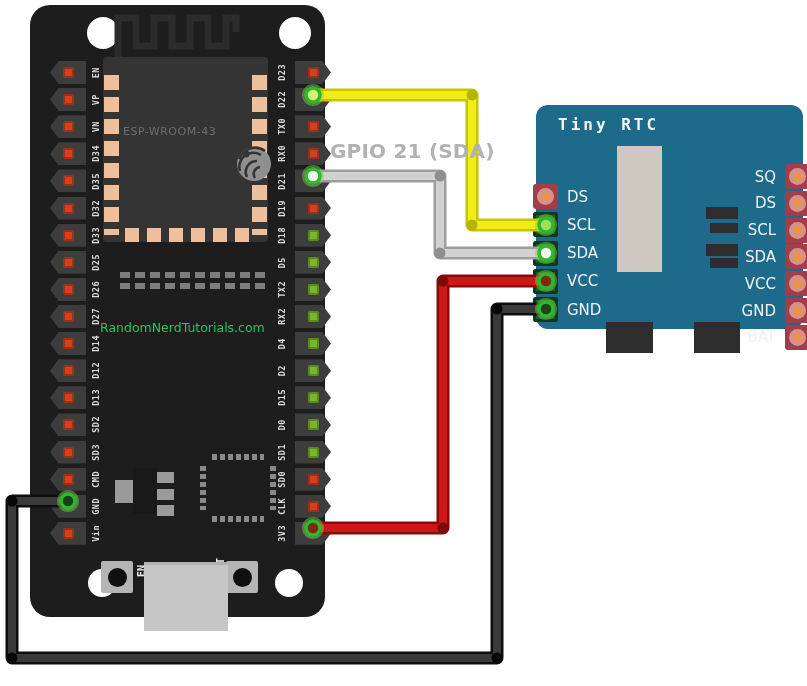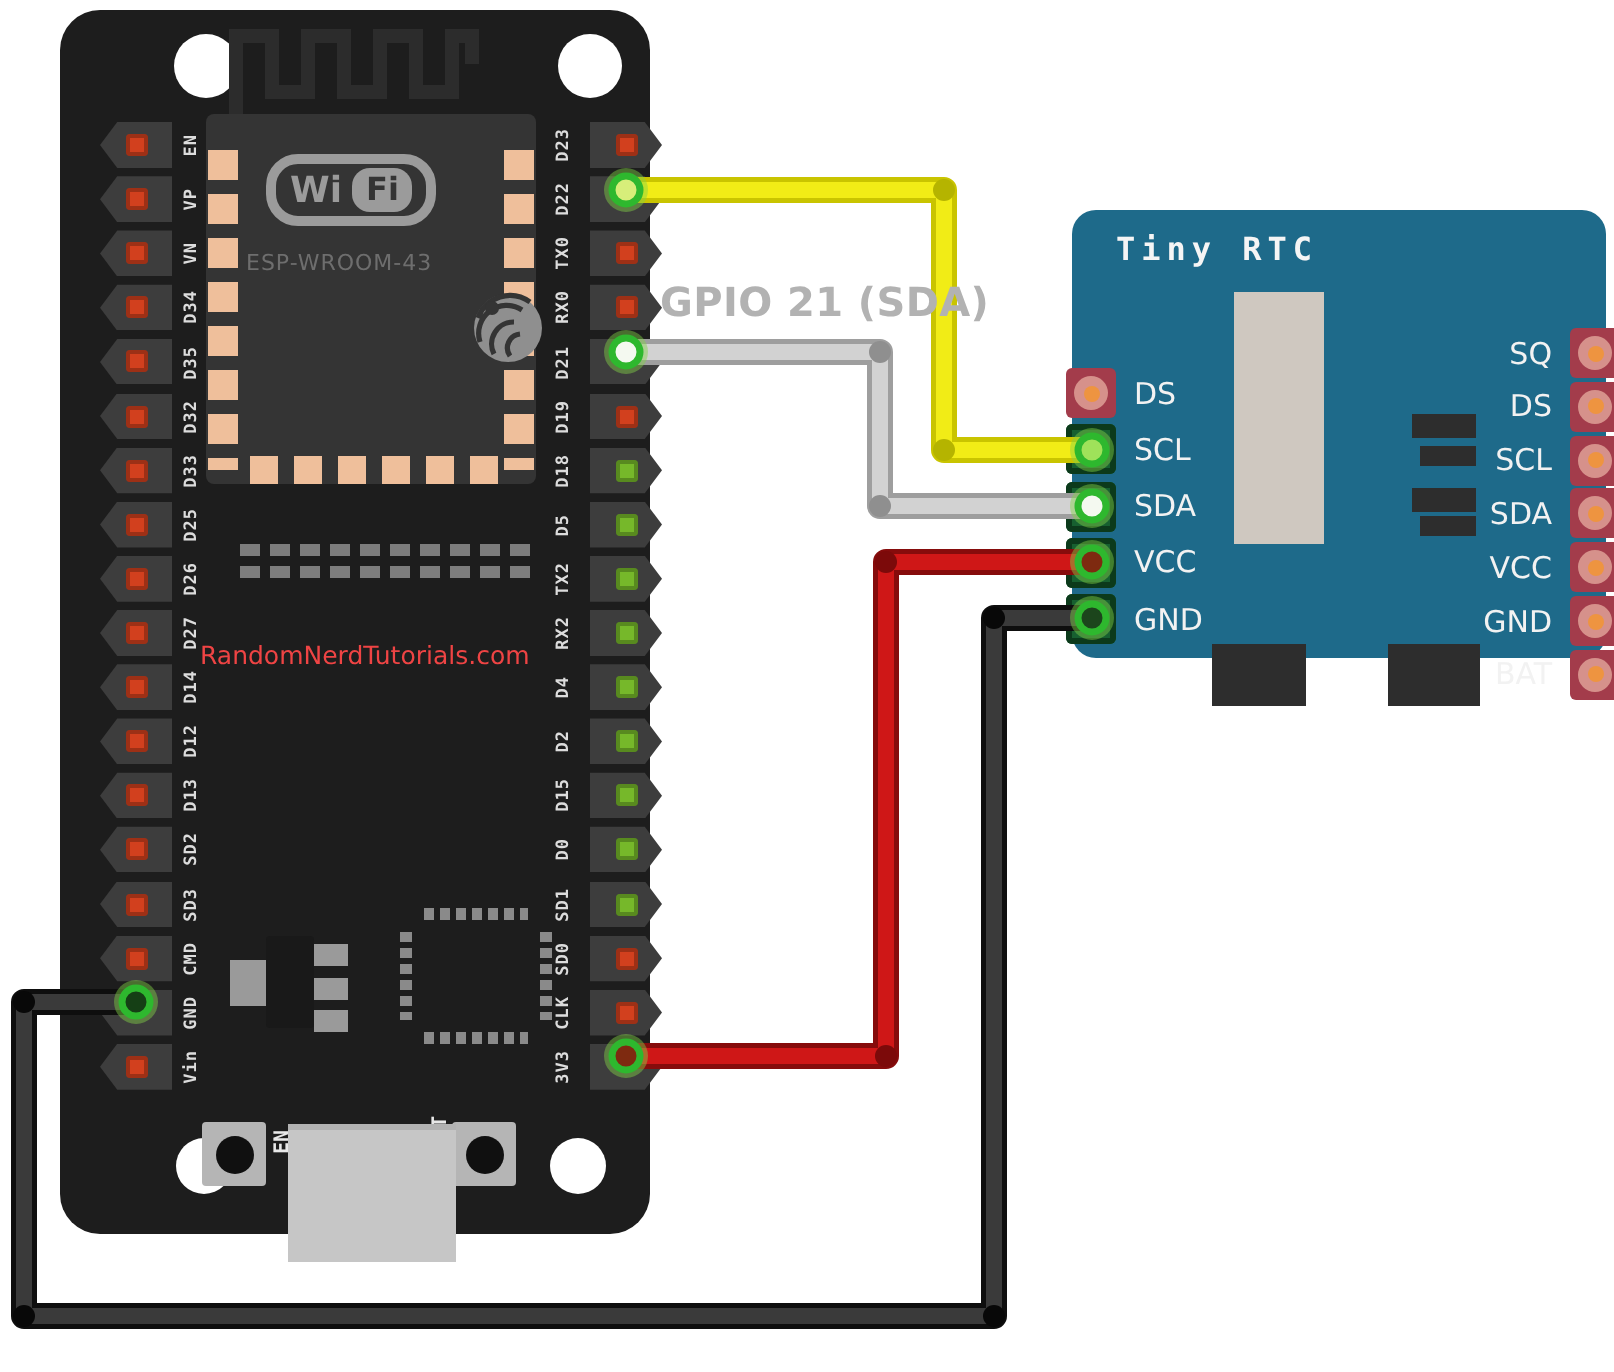--- a/index.html
+++ b/index.html
@@ -24,21 +24,21 @@
      border-radius:16px;display:flex;align-items:center;padding-left:7px;}
   .wifi-wi{color:#9b9b9b;font-weight:bold;font-size:18px;letter-spacing:0px;}
   .wifi-fi{background:#9b9b9b;color:#343434;font-weight:bold;font-size:16px;border-radius:9px;
      padding:1px 7px 2px 7px;margin-left:5px;}
   .module-label{position:absolute;left:20px;top:68px;color:#6e6e6e;font-size:11px;letter-spacing:0.5px;}
   .swirl{position:absolute;left:132px;top:88px;}
 
   .dashrow{position:absolute;left:90px;width:150px;height:6px;
      background:repeating-linear-gradient(to right,#7d7d7d 0 10px,rgba(0,0,0,0) 10px 15px);}
   .dashrow.r1{top:267px;} .dashrow.r2{top:278px;}
-  .brand{position:absolute;left:70px;top:315px;color:#ef4444;font-size:12.5px;}
+  .brand{position:absolute;left:70px;top:315px;color:#22c55e;font-size:12.5px;}
 
   
   .pinstrip{position:absolute;top:55px;height:486px;display:flex;flex-direction:column;justify-content:space-between;}
   .pinstrip.left{left:20px;}
   .pinstrip.right{left:247px;}
   .pinrow{display:flex;align-items:center;height:25px;}
   .hex{width:36px;height:23px;background:#3d3d3d;display:flex;align-items:center;justify-content:center;}
   .pinstrip.left .hex{clip-path:polygon(0 50%,24% 0,100% 0,100% 100%,24% 100%);}
   .pinstrip.right .hex{clip-path:polygon(0 0,76% 0,100% 50%,76% 100%,0 100%);}
   .pad{width:11px;height:11px;border-radius:2px;}
@@ -125,24 +125,20 @@
     <div class="hole br"></div>
 
     <svg class="antenna" width="140" height="62">
       <path d="M10,56 H128 M10,56 V10 H28 V38 H46 V10 H64 V38 H82 V10 H100 V38 H118 V10 H128 V24" stroke="#2c2c2c" stroke-width="7" fill="none"></path>
     </svg>
 
     <div class="module">
       <div class="mpads-l"></div>
       <div class="mpads-r"></div>
       <div class="mpads-b"></div>
-      <div class="wifi-logo">
-        <span class="wifi-wi">Wi</span>
-        <span class="wifi-fi">Fi</span>
-      </div>
       <div class="module-label">ESP-WROOM-43</div>
       <svg class="swirl" width="38" height="38">
         <circle cx="19" cy="19" r="17" fill="#8f8f8f"></circle>
         <path d="M4,14 A17,17 0 0,1 30,6 M5,26 A14,14 0 0,1 26,10 M12,32 A11,11 0 0,1 22,16 M20,33 A7,7 0 0,1 25,22" stroke="#343434" stroke-width="2.6" fill="none"></path>
         <circle cx="11" cy="9" r="3.5" fill="#343434"></circle>
       </svg>
     </div>
 
     <div class="dashrow r1"></div>
     <div class="dashrow r2"></div>

